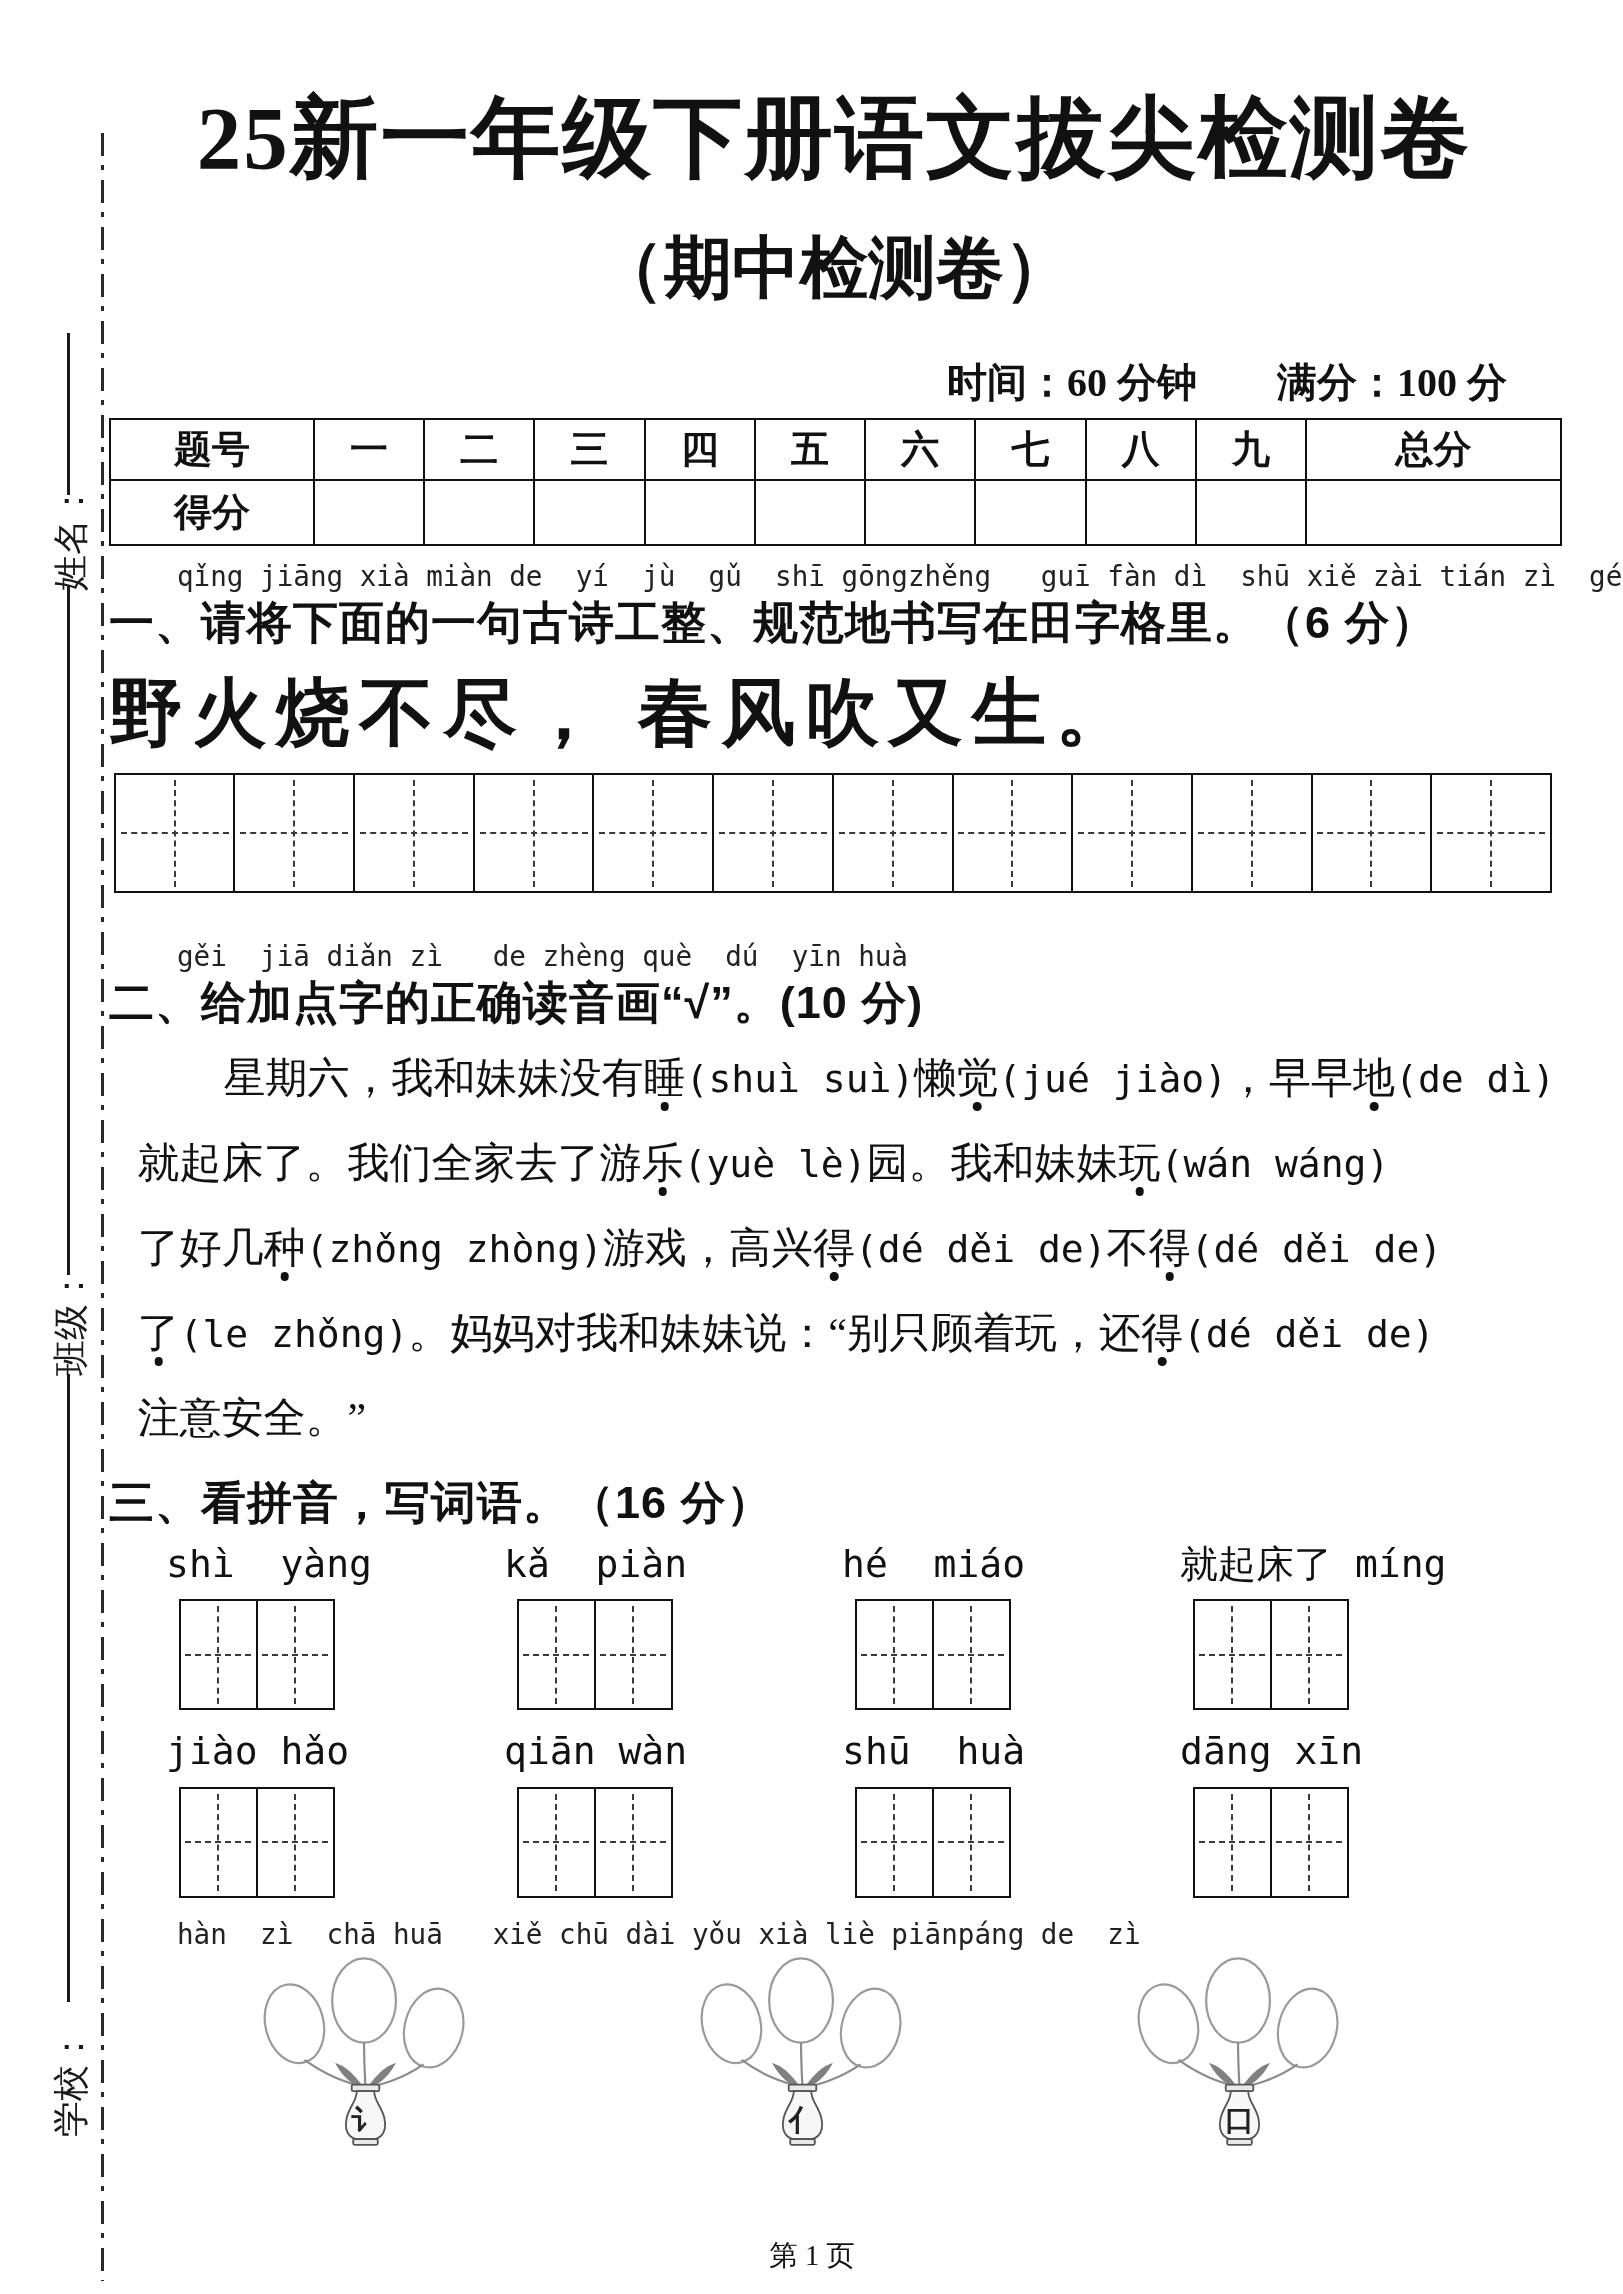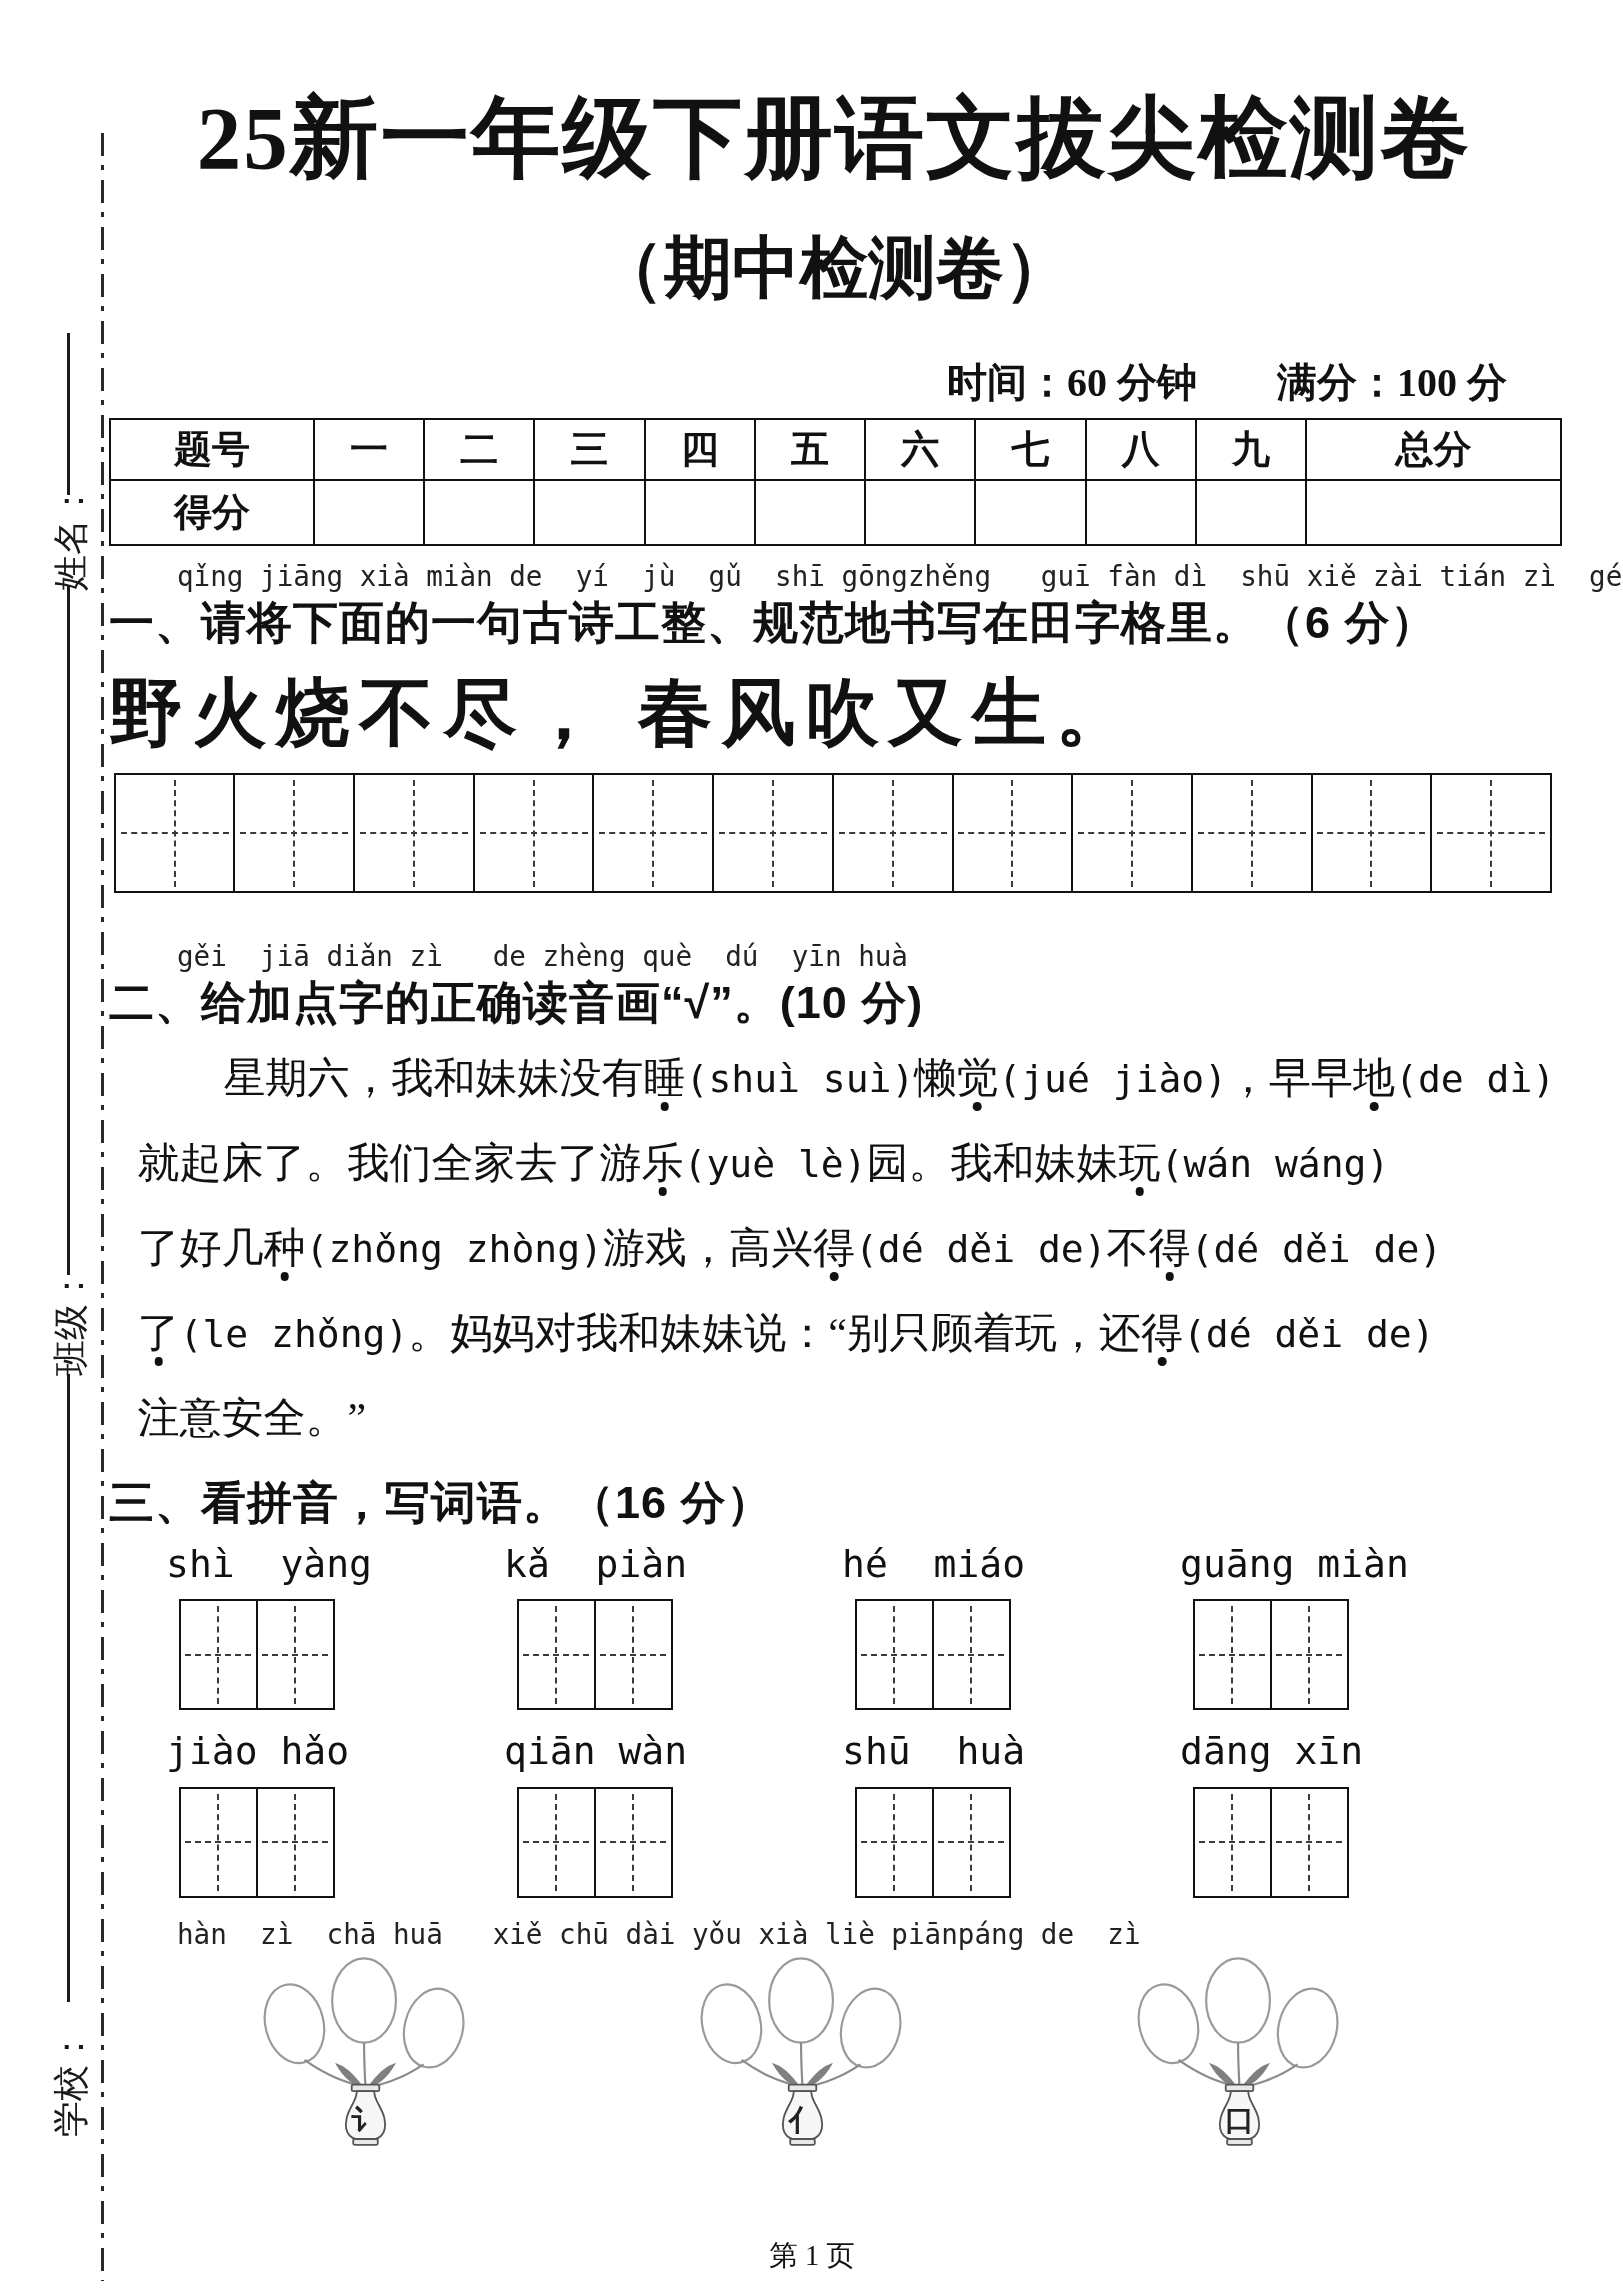--- a/index.html
+++ b/index.html
@@ -164,21 +164,21 @@
               </div>
             </div>
             <div class="word-col">
               <div class="word-pinyin">hé  miáo</div>
               <div class="pair">
                 <div class="tz"></div>
                 <div class="tz"></div>
               </div>
             </div>
             <div class="word-col">
-              <div class="word-pinyin">guāng miàn</div>
+              <div class="word-pinyin">就起床了 míng</div>
               <div class="pair">
                 <div class="tz"></div>
                 <div class="tz"></div>
               </div>
             </div>
           </div>
           <div class="words words-1">
             <div class="word-col">
               <div class="word-pinyin">jiào hǎo</div>
               <div class="pair">

